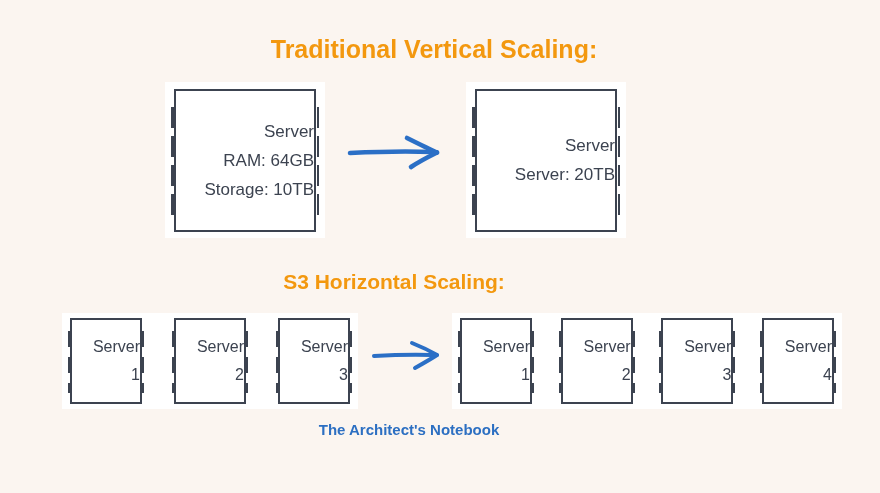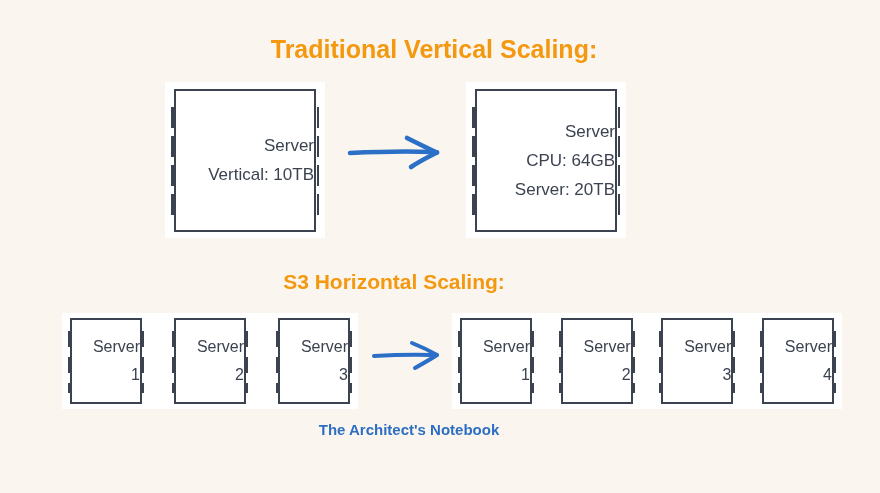--- a/index.html
+++ b/index.html
@@ -115,34 +115,34 @@
 </head>
 <body>
 
 <div class="canvas">
 
   <div class="title title-vertical">Traditional Vertical Scaling:</div>
 
   <div class="panel panel-v1">
     <div class="spec-box">
       <div>Server</div>
-      <div>Vertical: 10TB</div>
+      <div>RAM: 64GB</div>
+      <div>Storage: 10TB</div>
     </div>
   </div>
 
   <svg class="arrow arrow-top" width="100" height="41" viewBox="0 0 100 41" aria-hidden="true">
     <path d="M5 21 C 35 19.5, 65 19, 87 20" stroke-width="4.6"></path>
     <path d="M62 6 C 72 11, 84 17, 92 20.5" stroke-width="4.6"></path>
     <path d="M66 35 C 75 29, 85 24, 92 20.5" stroke-width="4.6"></path>
   </svg>
 
   <div class="panel panel-v2">
     <div class="spec-box">
       <div>Server</div>
-      <div>CPU: 64GB</div>
       <div>Server: 20TB</div>
     </div>
   </div>
 
   <div class="title title-horizontal">S3 Horizontal Scaling:</div>
 
   <div class="band band-left">
     <div class="node-box">
       <div>Server</div>
       <div>1</div>

